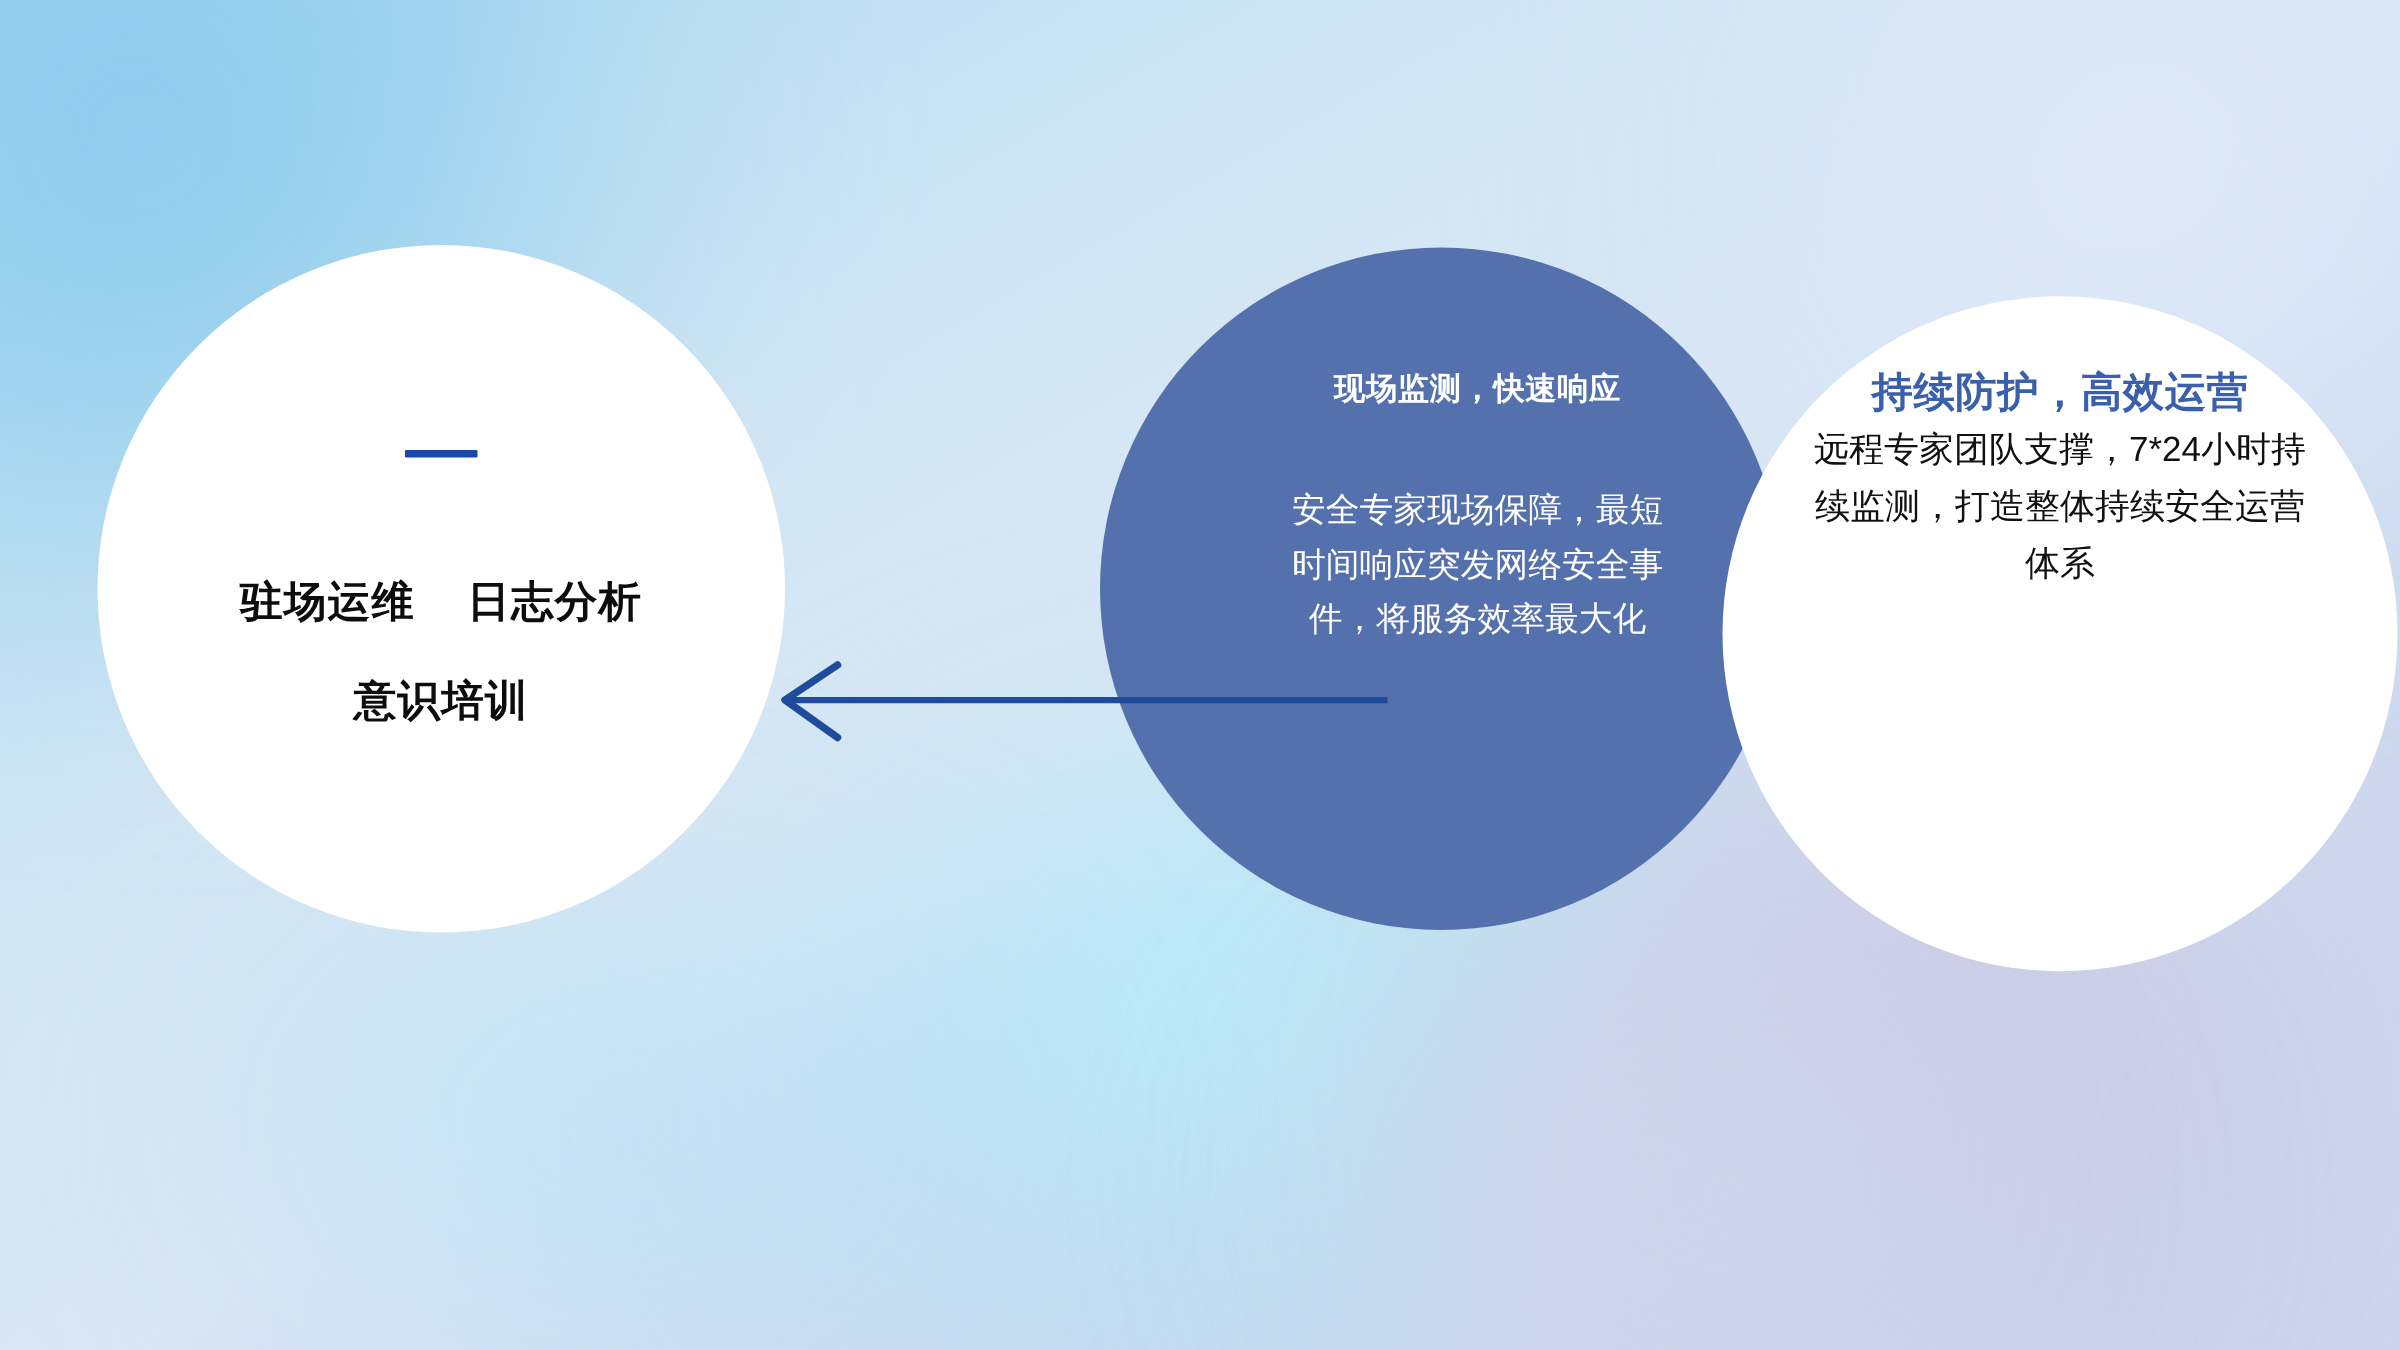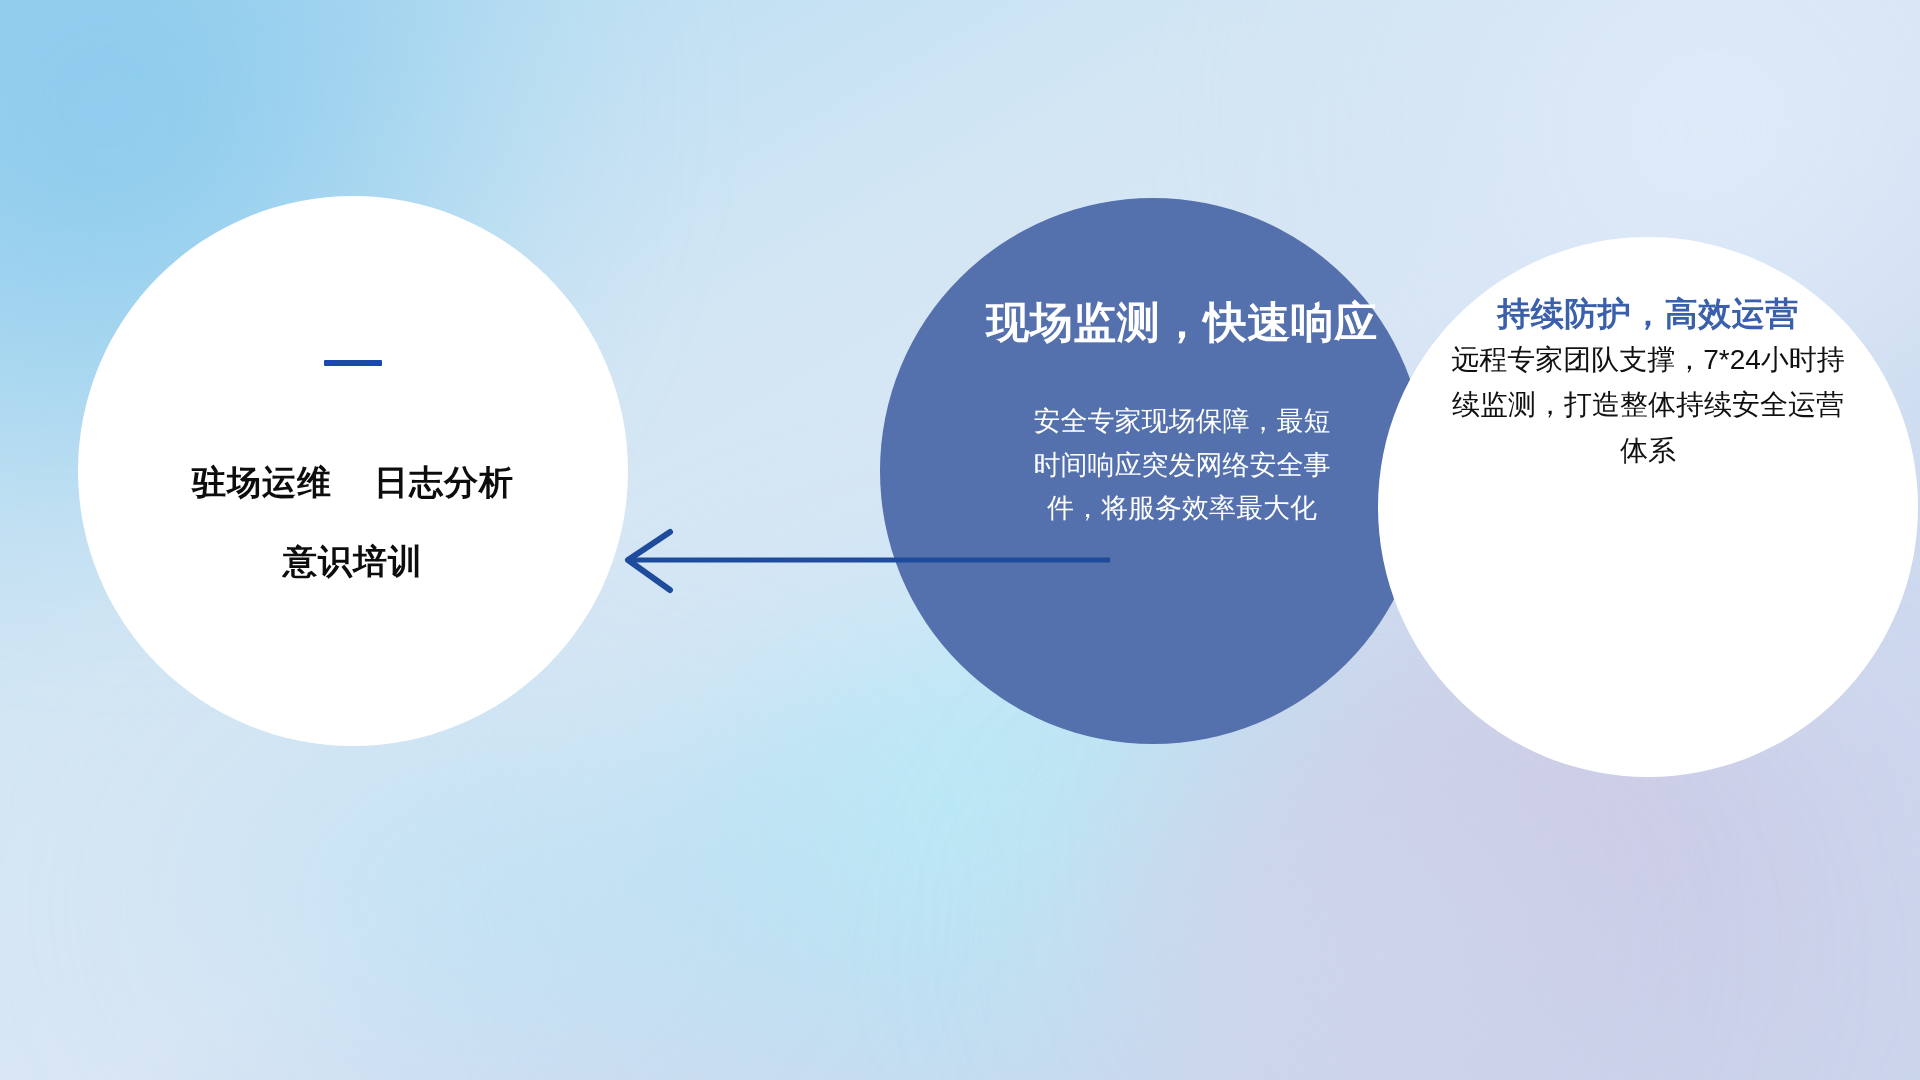--- a/index.html
+++ b/index.html
@@ -137,32 +137,32 @@
     width: 546px; height: 546px;
     z-index: 7;
     display: flex;
     flex-direction: column;
     align-items: center;
     text-align: center;
     padding-top: 96px;
     box-sizing: border-box;
   }
   .blue-title {
-    font-size: 43px;
+    font-size: 25px;
     font-weight: bold;
     color: #ffffff;
     letter-spacing: 0.5px;
     white-space: nowrap;
     margin-left: 58px;
   }
   .blue-body {
     font-size: 27px;
     color: #ffffff;
     line-height: 1.62;
-    margin-top: 48px;
+    margin-top: 60px;
     width: 300px;
     margin-left: 58px;
     text-align: center;
   }
 
   
   .right-content {
     position: absolute;
     left: 1378px; top: 237px;
     width: 540px; height: 540px;

